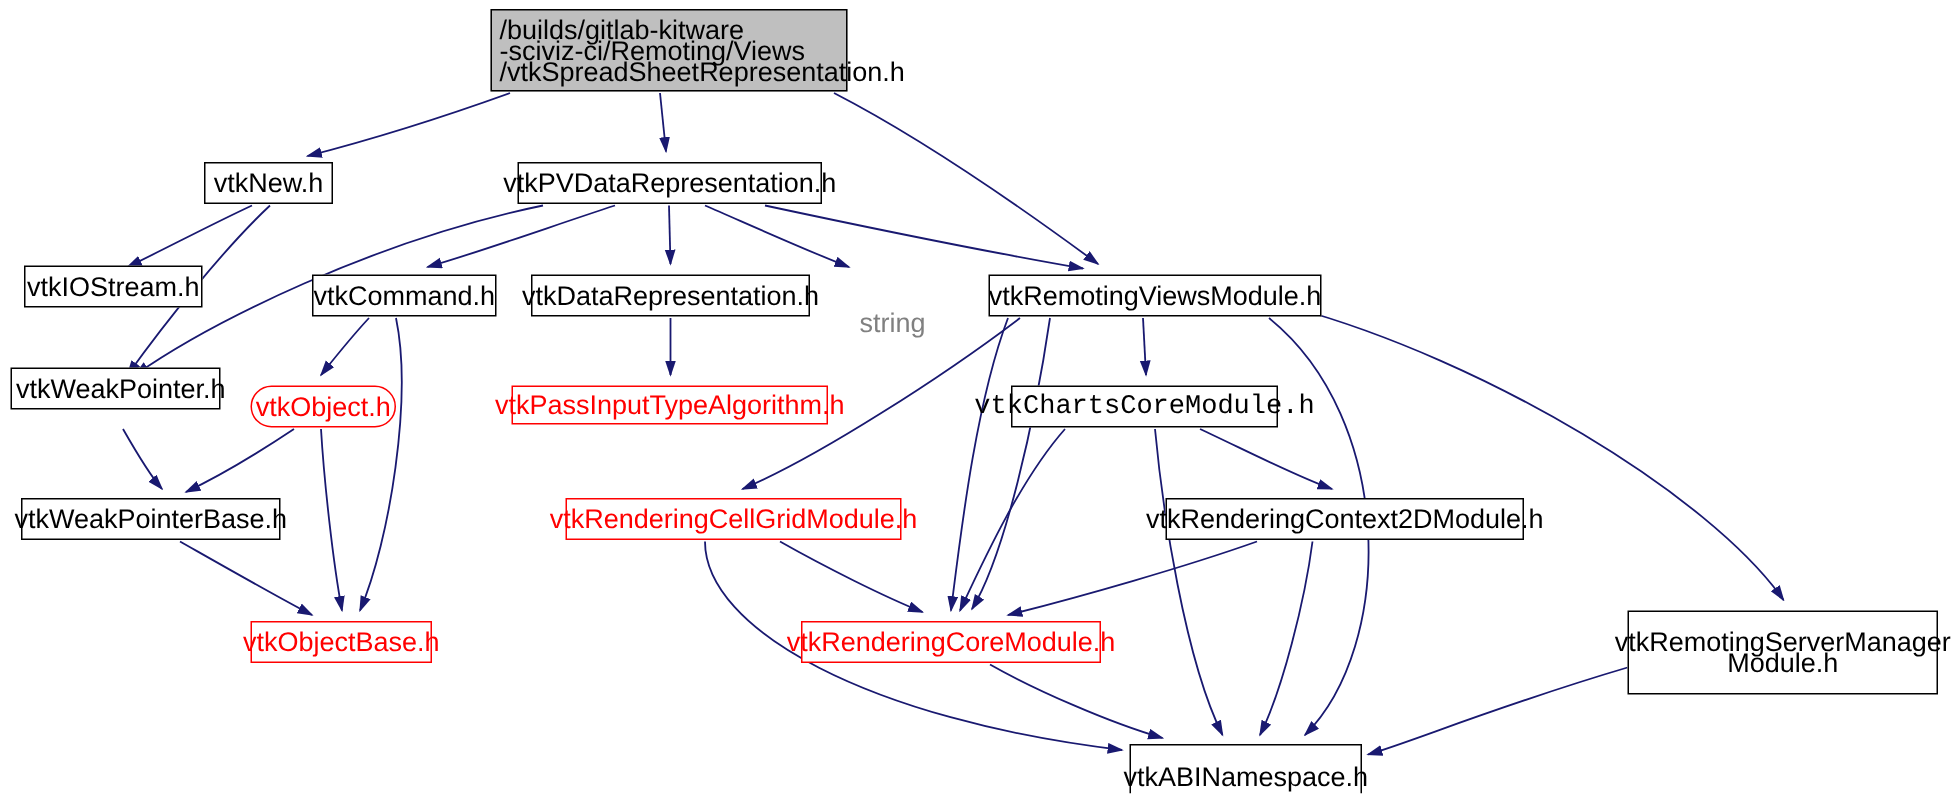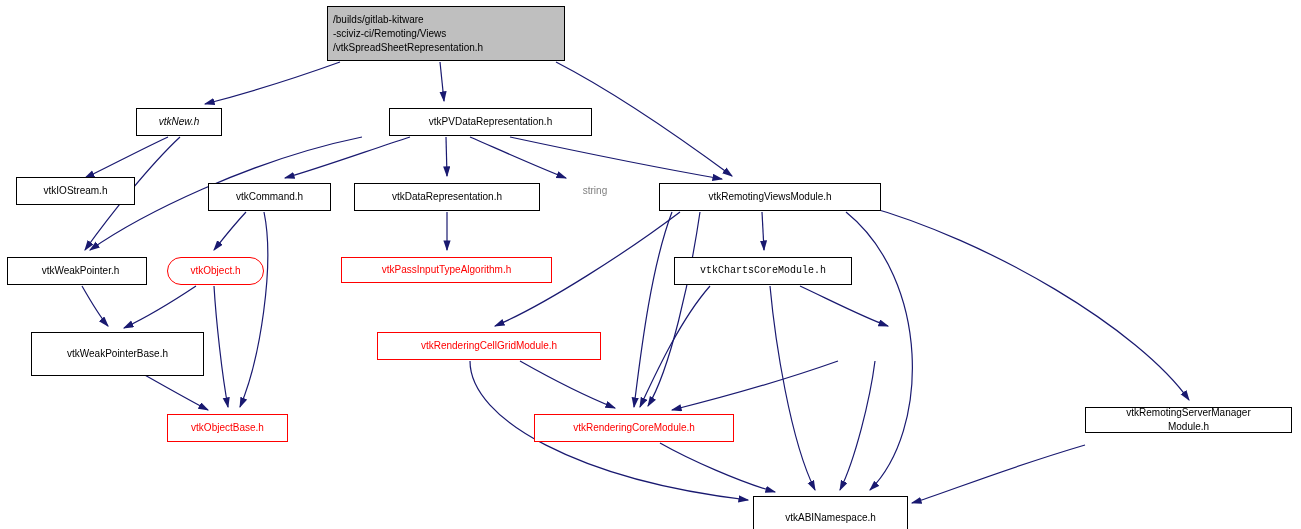--- a/index.html
+++ b/index.html
@@ -23,21 +23,21 @@
     height: 529px;
     pointer-events: none;
   }
   .node {
     position: absolute;
     box-sizing: border-box;
     display: flex;
     align-items: center;
     justify-content: center;
     text-align: center;
-    font-size: 10px;
+    font-size: 18px;
     line-height: 14px;
     color: #000000;
     background: #ffffff;
     border: 1px solid #000000;
     white-space: pre;
     padding: 0 4px;
   }
   .node.root {
     background: #bfbfbf;
     border-color: #000000;
@@ -131,49 +131,50 @@
       <path d="M660,443 C690,460 740,482 775,492"></path>
 
       <path d="M1085,445 C1000,470 940,495 912,503"></path>
     </g>
   </svg>
 
   <div class="node root" style="left:327px; top:6px; width:238px; height:55px;">/builds/gitlab-kitware
 -sciviz-ci/Remoting/Views
 /vtkSpreadSheetRepresentation.h</div>
 
-  <div class="node" style="left:136px; top:108px; width:86px; height:28px;font-style:italic;">vtkNew.h</div>
+  <div class="node" style="left:136px; top:108px; width:86px; height:28px;">vtkNew.h</div>
 
-  <div class="node" style="left:345px; top:108px; width:203px; height:28px;margin-left:44px;">vtkPVDataRepresentation.h</div>
+  <div class="node" style="left:345px; top:108px; width:203px; height:28px;">vtkPVDataRepresentation.h</div>
 
   <div class="node" style="left:16px; top:177px; width:119px; height:28px;">vtkIOStream.h</div>
 
   <div class="node" style="left:208px; top:183px; width:123px; height:28px;">vtkCommand.h</div>
 
   <div class="node" style="left:354px; top:183px; width:186px; height:28px;">vtkDataRepresentation.h</div>
 
-  <div class="node plain" style="left:561px; top:177px; width:68px; height:28px;">string</div>
+  <div class="node plain" style="left:561px; top:201px; width:68px; height:28px;">string</div>
 
   <div class="node" style="left:659px; top:183px; width:222px; height:28px;">vtkRemotingViewsModule.h</div>
 
-  <div class="node" style="left:7px; top:257px; width:140px; height:28px;padding-left:11px;">vtkWeakPointer.h</div>
+  <div class="node" style="left:7px; top:245px; width:140px; height:28px;padding-left:11px;">vtkWeakPointer.h</div>
 
   <div class="node redbox" style="left:167px; top:257px; width:97px; height:28px;border-radius:14px;">vtkObject.h</div>
 
   <div class="node redbox" style="left:341px; top:257px; width:211px; height:26px;">vtkPassInputTypeAlgorithm.h</div>
 
   <div class="node" style="left:674px; top:257px; width:178px; height:28px;font-family:Liberation Mono, monospace;">vtkChartsCoreModule.h</div>
 
-  <div class="node" style="left:31px; top:332px; width:173px; height:44px;">vtkWeakPointerBase.h</div>
+  <div class="node" style="left:14px; top:332px; width:173px; height:28px;">vtkWeakPointerBase.h</div>
 
   <div class="node redbox" style="left:377px; top:332px; width:224px; height:28px;">vtkRenderingCellGridModule.h</div>
 
+  <div class="node" style="left:777px; top:332px; width:239px; height:28px;">vtkRenderingContext2DModule.h</div>
 
   <div class="node redbox" style="left:167px; top:414px; width:121px; height:28px;">vtkObjectBase.h</div>
 
   <div class="node redbox" style="left:534px; top:414px; width:200px; height:28px;">vtkRenderingCoreModule.h</div>
 
-  <div class="node" style="left:1085px; top:407px; width:207px; height:26px;">vtkRemotingServerManager
+  <div class="node" style="left:1085px; top:407px; width:207px; height:56px;">vtkRemotingServerManager
 Module.h</div>
 
   <div class="node" style="left:753px; top:496px; width:155px; height:44px;">vtkABINamespace.h</div>
 
 </div>
 
 </body></html>

